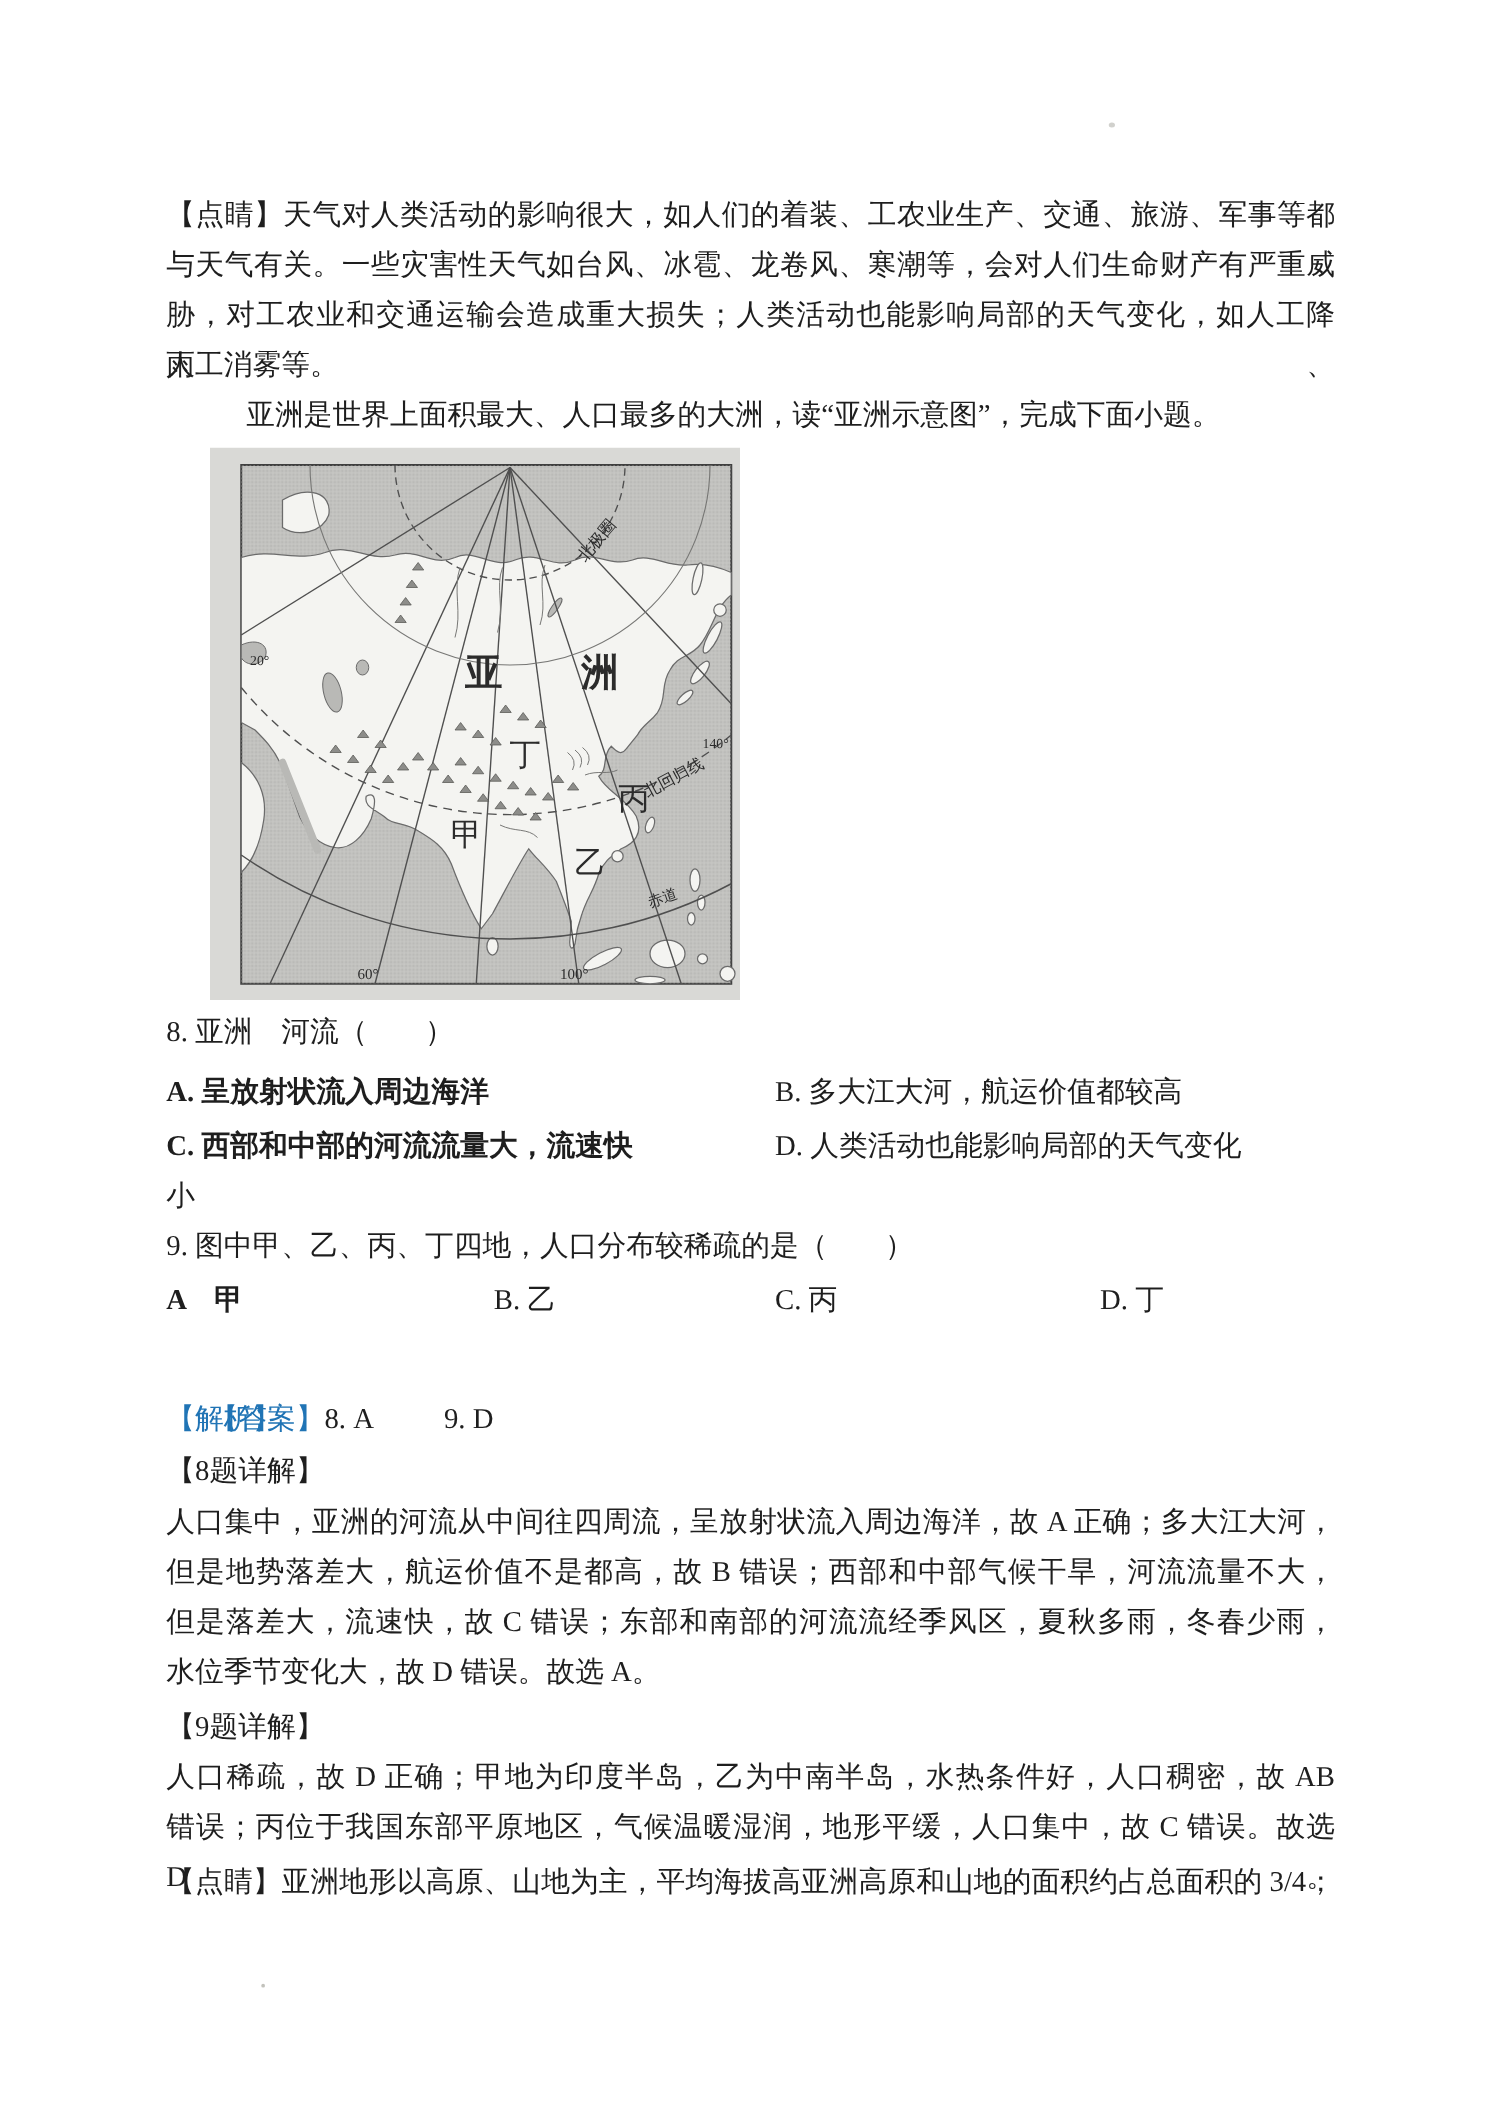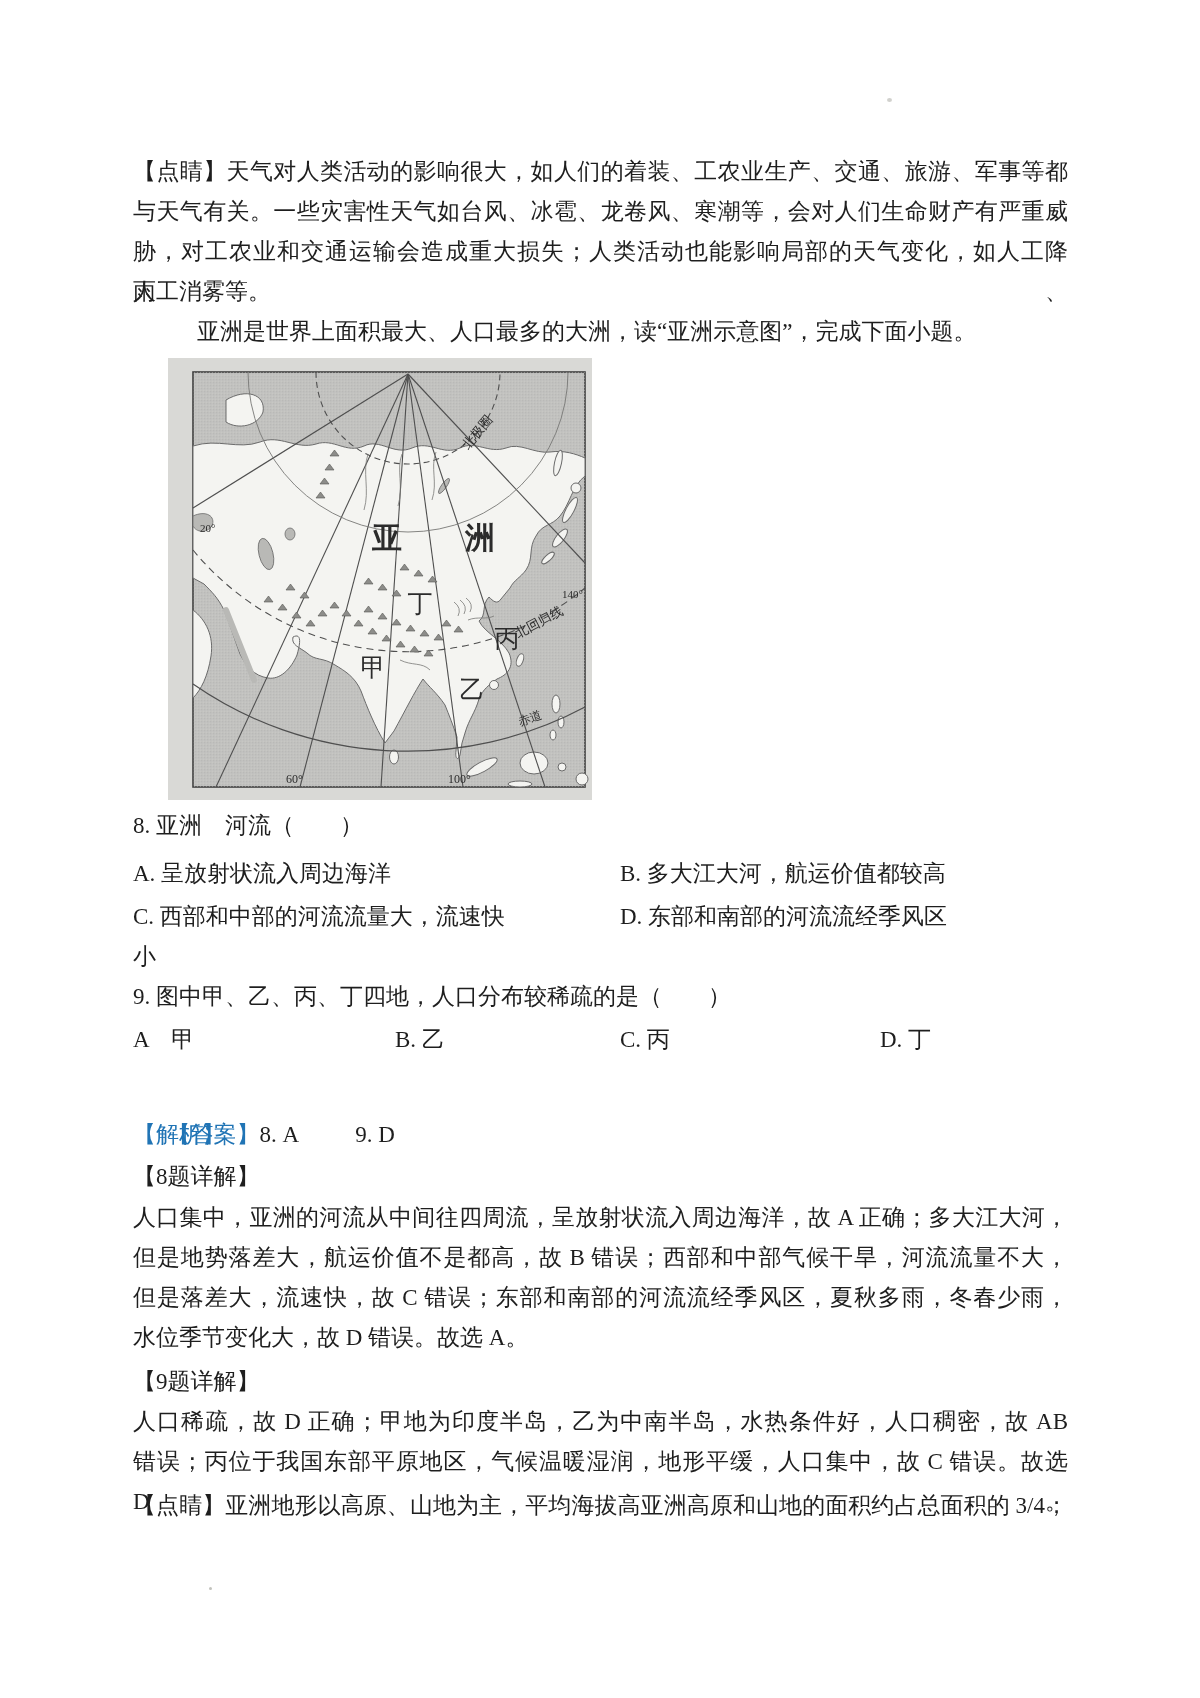--- a/index.html
+++ b/index.html
@@ -8,21 +8,21 @@
     font-family:"Liberation Serif","DejaVu Serif",serif;
     color:#1e1e1e; overflow:hidden;margin-top:12px;
   }
   .content { position:absolute; left:133px; top:0; width:935px; padding-top:140px; }
   .ln { height:40px; line-height:40px; font-size:23px; white-space:pre-wrap; }
   .j  { text-align:justify; text-align-last:justify; }
   .indent { text-indent:64px; }
   .blue { color:#2074b5; }
   .map-wrap { width:424px; height:442px; margin:6px 0 0 35px; }
   .optrow { position:relative; height:40px; line-height:40px; font-size:23px; }
-  .optrow .oA { position:absolute; left:0; }
+  .optrow .oA { position:absolute; left:0;font-weight:bold; }
   .optrow .oB2 { position:absolute; left:262px;font-family:Liberation Serif, serif; }
   .optrow .oB { position:absolute; left:487px; }
   .optrow .oD4 { position:absolute; left:747px; }
   .ans-gap { margin-left:56px; }
   .mt6{margin-top:6px}.mt8{margin-top:8px}.mt3{margin-top:3px}.mt15{margin-top:15px}
   .mt2{margin-top:2px}.mt1{margin-top:1px}.mt4{margin-top:4px}.mt8b{margin-top:8px}
   .artifact { position:absolute; border-radius:50%; background:#9a9a90; }
   svg text { fill:#2b2b2b; font-family:"Liberation Serif","DejaVu Serif",serif; }
 </style>
 </head>
@@ -177,21 +177,21 @@
       </svg>
     </div>
 
     <div class="ln mt6">8. 亚洲　河流（　　）</div>
     <div class="optrow mt8">
       <span class="oA">A. 呈放射状流入周边海洋</span>
       <span class="oB">B. 多大江大河，航运价值都较高</span>
     </div>
     <div class="optrow mt3">
       <span class="oA">C. 西部和中部的河流流量大，流速快</span>
-      <span class="oB">D. 东部和南部的河流流经季风区</span>
+      <span class="oB">D. 人类活动也能影响局部的天气变化</span>
     </div>
     <div class="ln">小</div>
 
     <div class="ln">9. 图中甲、乙、丙、丁四地，人口分布较稀疏的是（　　）</div>
     <div class="optrow mt3">
       <span class="oA">A　甲</span>
       <span class="oB2">B. 乙</span>
       <span class="oB">C. 丙</span>
       <span class="oD4">D. 丁</span>
     </div>

